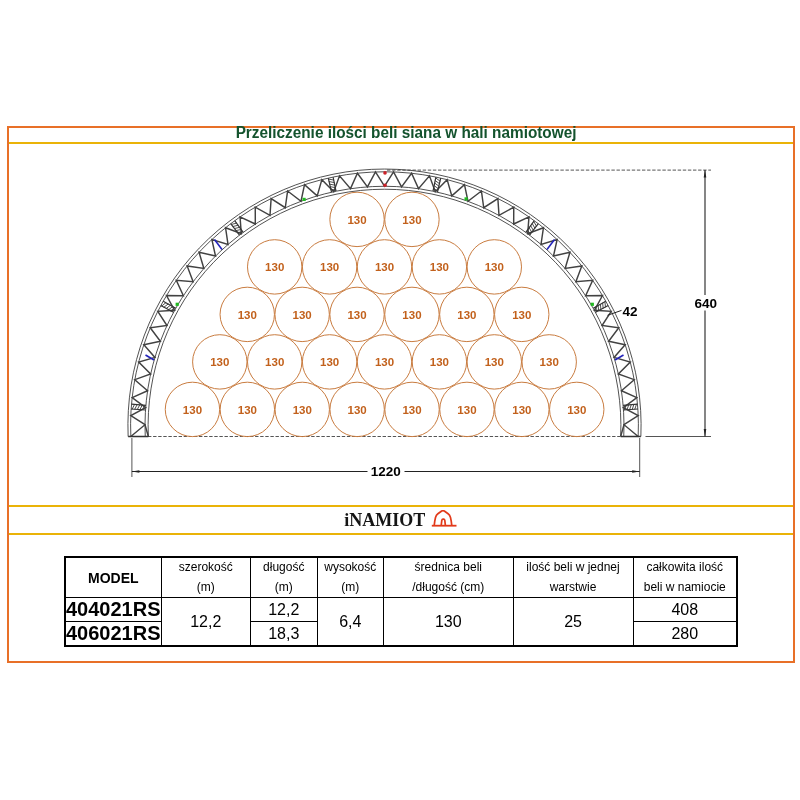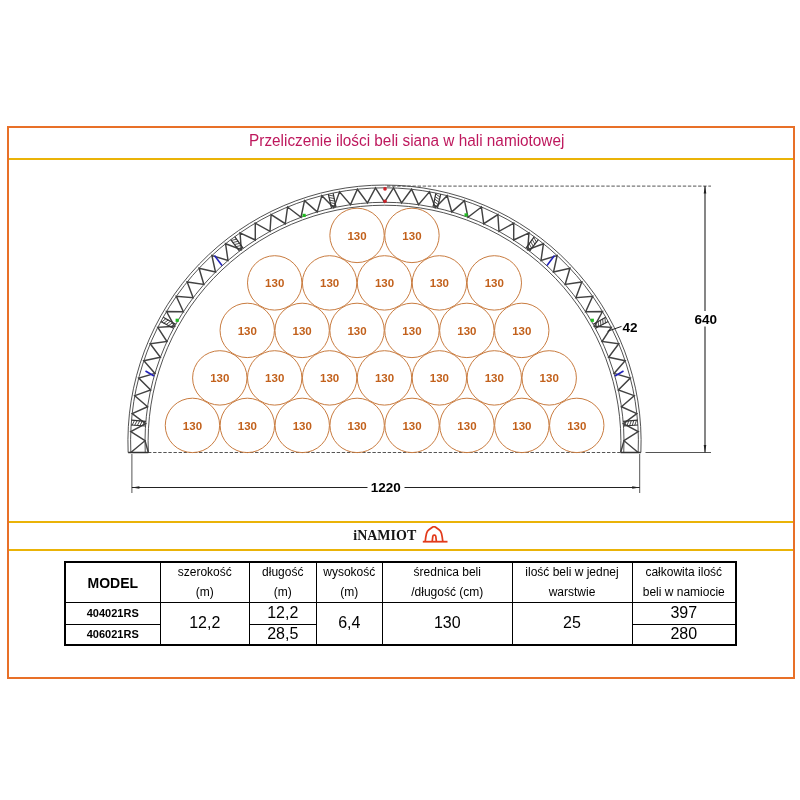--- a/index.html
+++ b/index.html
@@ -1,28 +1,28 @@
 <!DOCTYPE html>
 <html><head><meta charset="utf-8"><style>
 html,body{margin:0;padding:0;width:800px;height:800px;background:#fff;font-family:"Liberation Sans",sans-serif}
 #wrap{position:absolute;left:7px;top:126px;width:784px;border:2px solid #e87028}
 .row{position:relative}
 .row+.row{border-top:2px solid #eab308}
-#title{height:30px;display:flex;align-items:center;justify-content:center;font-size:17.2px;font-weight:normal;color:#be185d}
+#title{height:14px;display:flex;align-items:center;justify-content:center;font-size:17.2px;font-weight:bold;color:#14532d}
 #title span{display:inline-block;transform:scaleX(0.892);transform-origin:50% 50%;position:relative;top:-2.2px;left:5.5px}
 #diag{height:361px}
 #logo{height:26px;display:flex;align-items:center;justify-content:center}
-#logo .txt{font-family:"Liberation Serif",serif;font-weight:bold;font-size:14px;color:#151515}
+#logo .txt{font-family:"Liberation Serif",serif;font-weight:bold;font-size:18px;color:#151515}
 #tblrow{height:125.5px}
-table{border-collapse:collapse;position:absolute;left:55px;top:10px;table-layout:fixed}
+table{border-collapse:collapse;position:absolute;left:55px;top:21px;table-layout:fixed}
 td{border:1.5px solid #000;text-align:center;vertical-align:middle;padding:0;color:#000;overflow:hidden}
 table{border:2px solid #000}
 .hd{font-size:12px;line-height:19.5px}
 .val{font-size:16px}
-.mod{font-size:11px;font-weight:bold}
+.mod{font-size:20px;font-weight:bold}
 </style></head>
 <body>
 
 <div id="wrap">
 
 <div class="row" id="title">
       <span>Przeliczenie ilości beli siana w hali namiotowej</span>
     </div>
 
 <div class="row" id="diag"><svg width="784" height="361" viewBox="9 154.5 784 361" xmlns="http://www.w3.org/2000/svg">
@@ -185,22 +185,22 @@
 <td class="hd">ilość beli w jednej<br>warstwie</td>
 <td class="hd">całkowita ilość<br>beli w namiocie</td>
 </tr>
 <tr style="height:21.5px">
 <td class="mod">404021RS</td>
 <td class="val" rowspan="2">12,2</td>
 <td class="val">12,2</td>
 <td class="val" rowspan="2">6,4</td>
 <td class="val" rowspan="2">130</td>
 <td class="val" rowspan="2">25</td>
-<td class="val">397</td>
+<td class="val">408</td>
 </tr>
 <tr style="height:20.5px">
 <td class="mod">406021RS</td>
-<td class="val">28,5</td>
+<td class="val">18,3</td>
 <td class="val">280</td>
 </tr>
 </tbody>
       </table>
 </div>
 </div>
 </body></html>

